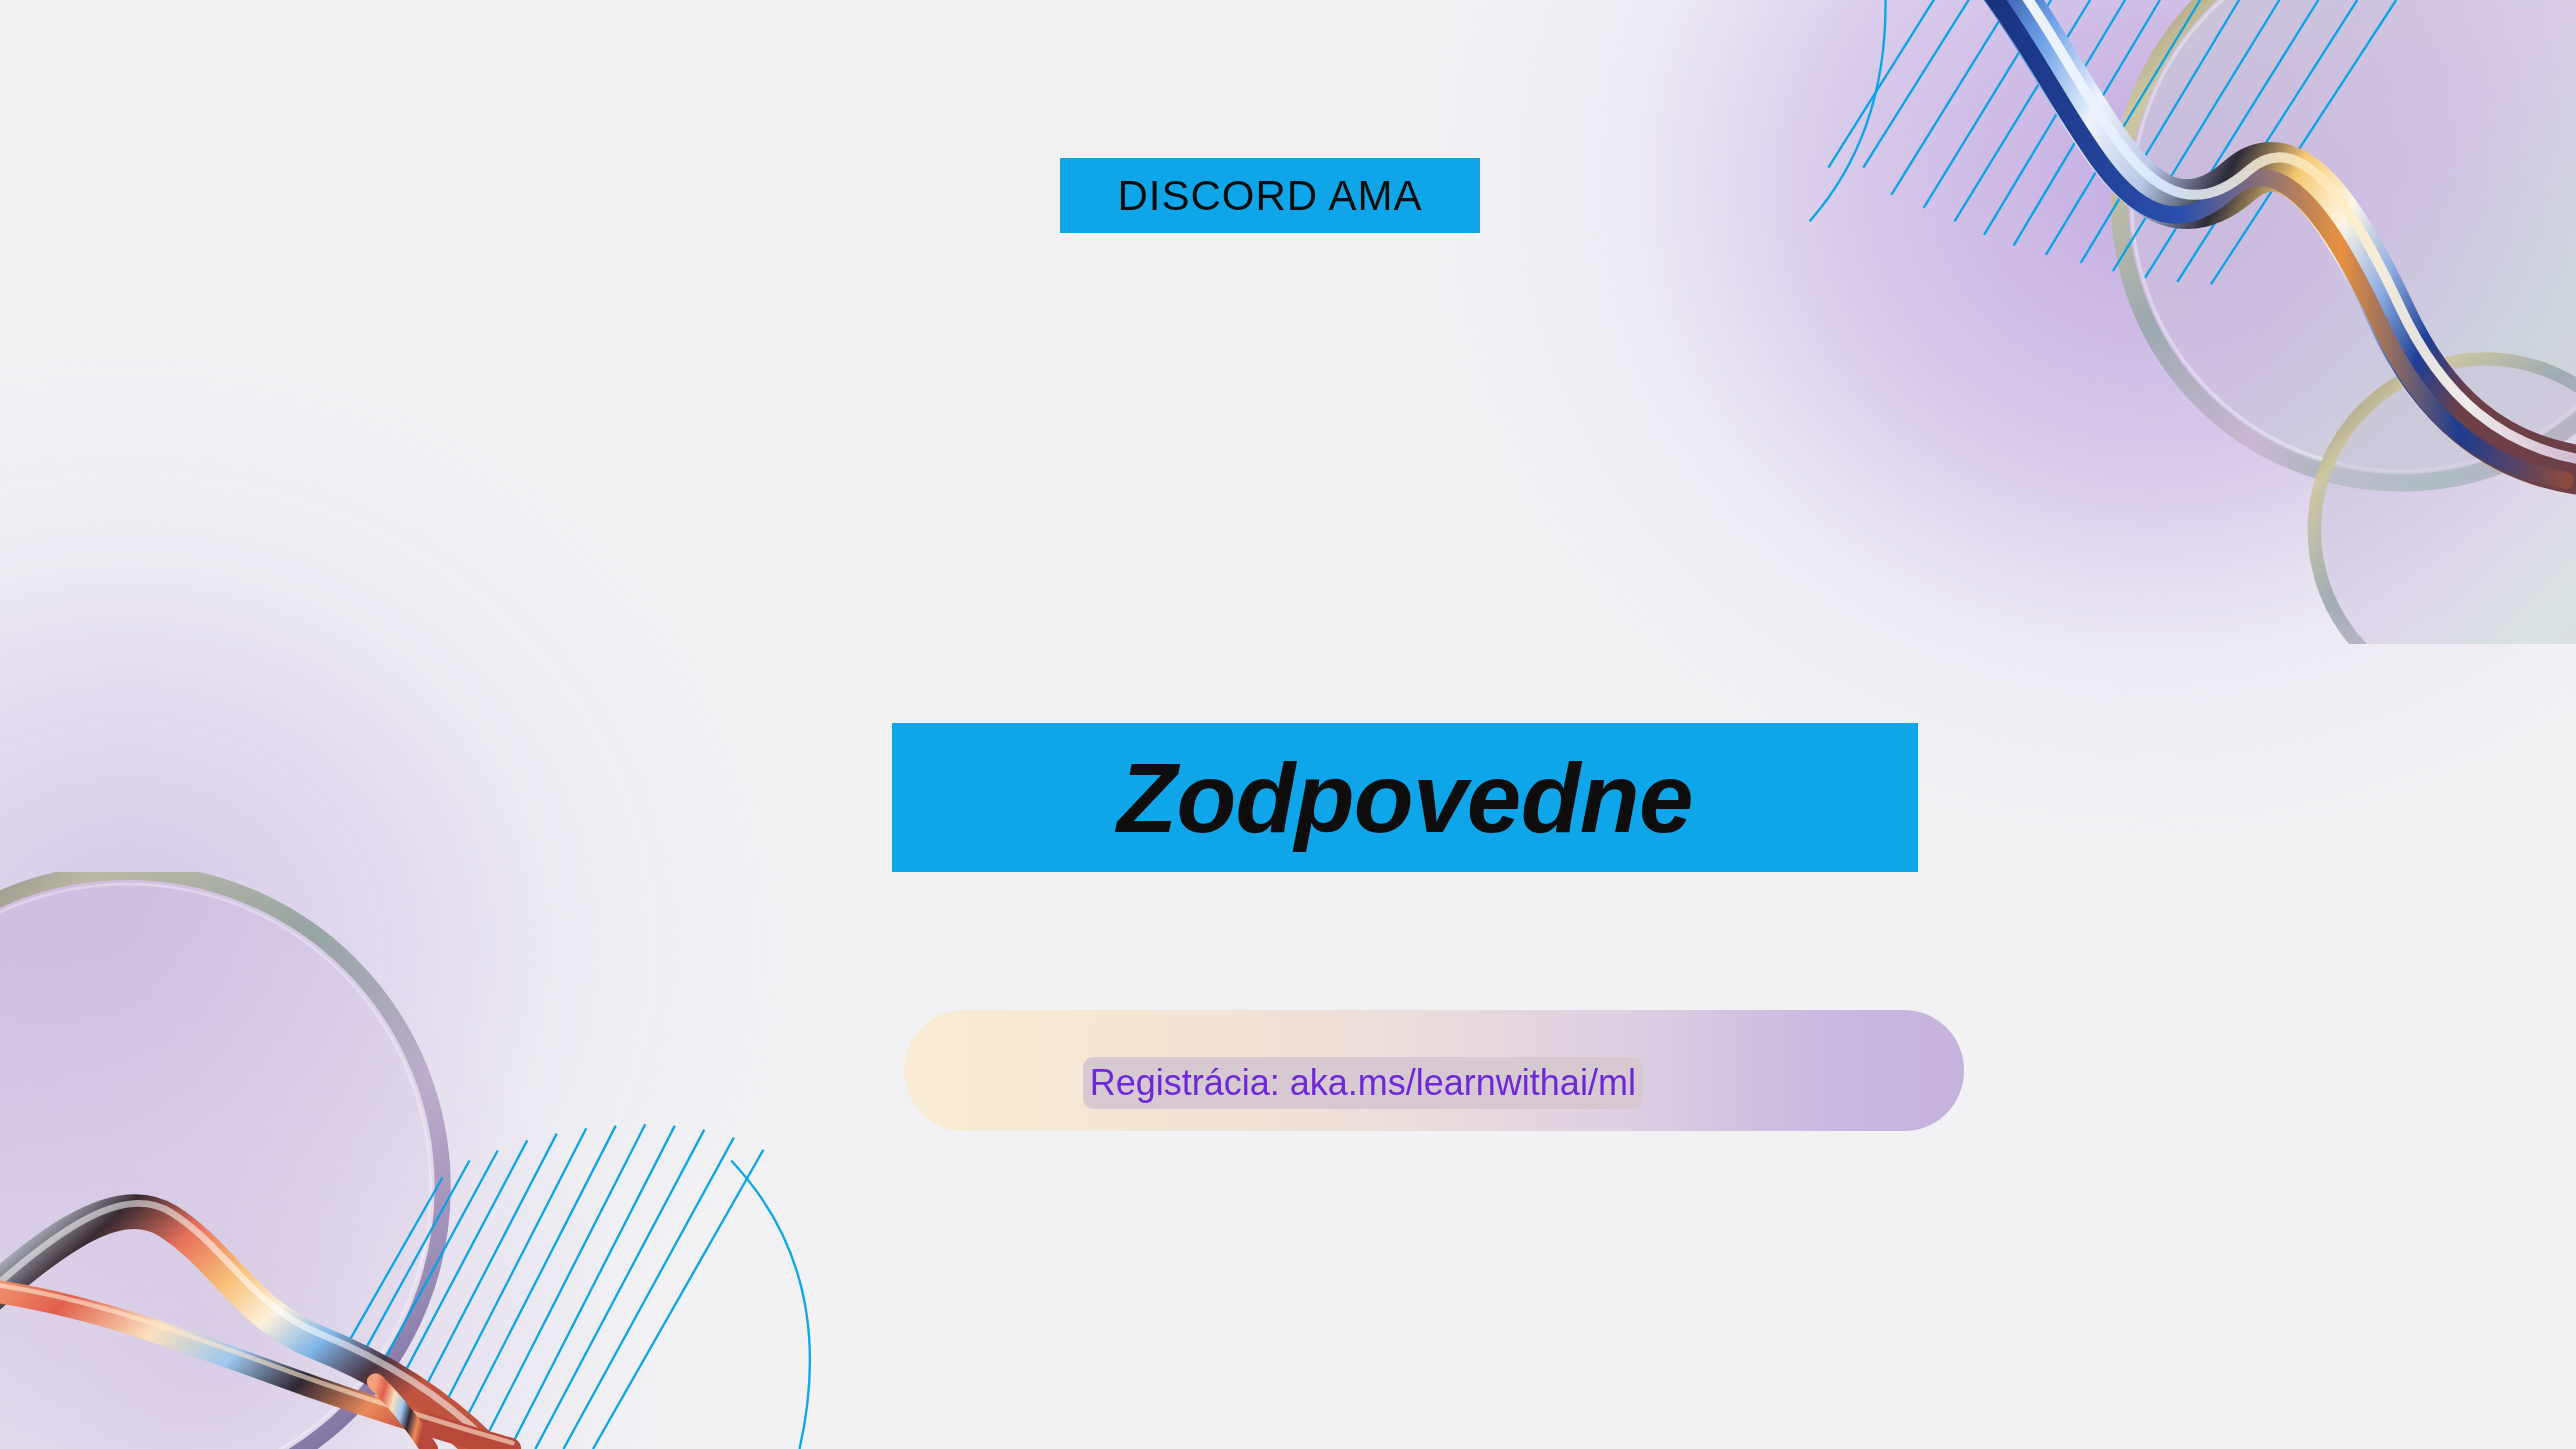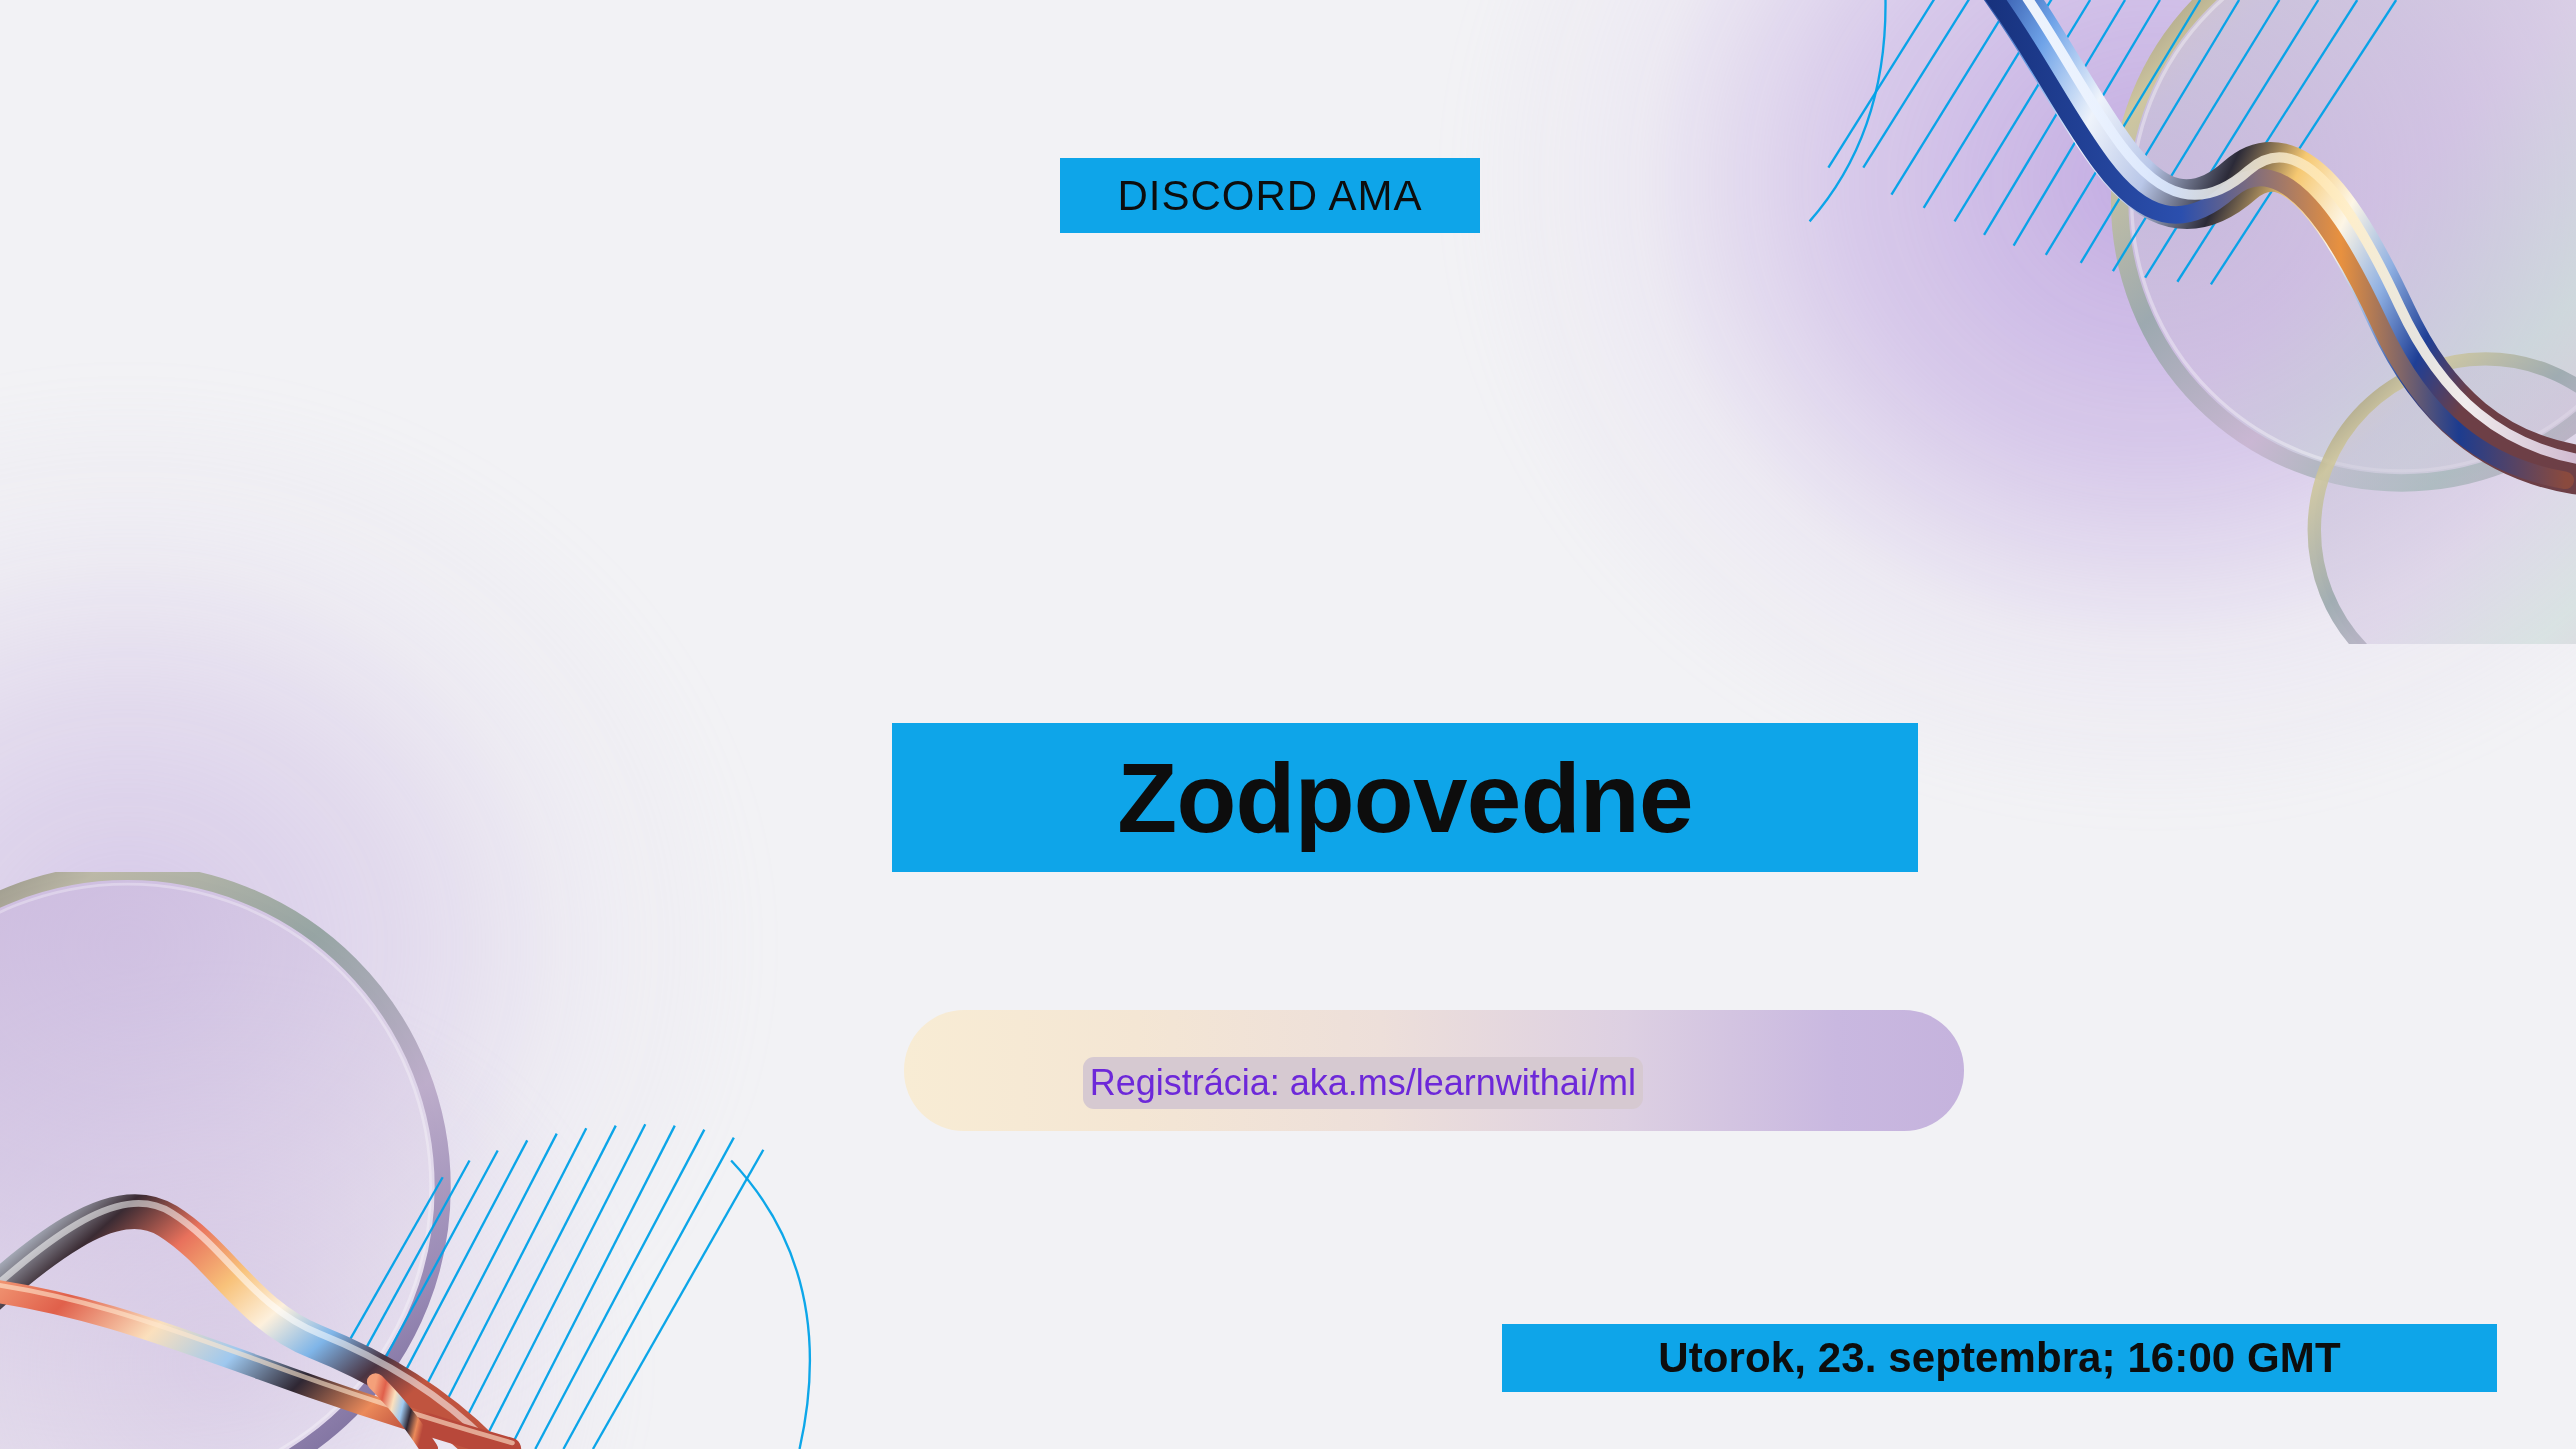--- a/index.html
+++ b/index.html
@@ -91,21 +91,21 @@
   .title-line {
     justify-content: center;
     font-weight: 700;
     font-size: 98px;
     line-height: 1.0;
     letter-spacing: -0.7px;
     overflow: visible;
   }
   #title-1 { left: 674px; top: 358px;  width: 1296px; height: 146px; }
   #title-2 { left: 704px; top: 535px;  width: 1233px; height: 161px; }
-  #title-3 { left: 892px; top: 723px; width: 1026px; height: 149px; }
+  #title-3 { left: 892px; top: 723px; width: 1026px; height: 149px; font-style: italic; }
 
   
   #title-1 .clip-wrap {
     position: absolute;
     left: 0; top: 0;
     width: 100%; height: 100%;
     overflow: hidden;
     display: flex;
     align-items: center;
     justify-content: center;
@@ -331,16 +331,15 @@
   <div class="hl" id="eyebrow">DISCORD AMA</div>
 
 
 
   <div class="hl title-line" id="title-3">Zodpovedne</div>
 
   <div id="cta-pill">
     <span id="cta-text">Registrácia: aka.ms/learnwithai/ml</span>
   </div>
 
-  <div class="hl" id="date-box">Utorok, 23. septembra; 16:00 GMT</div>
 
 </div>
 
 
 </body></html>

